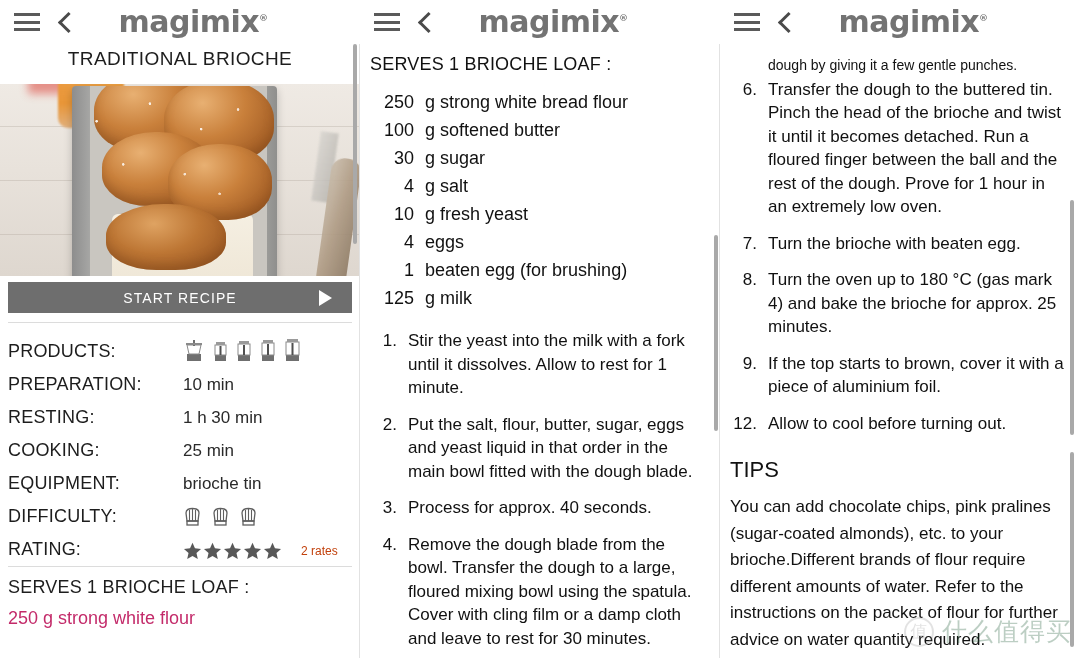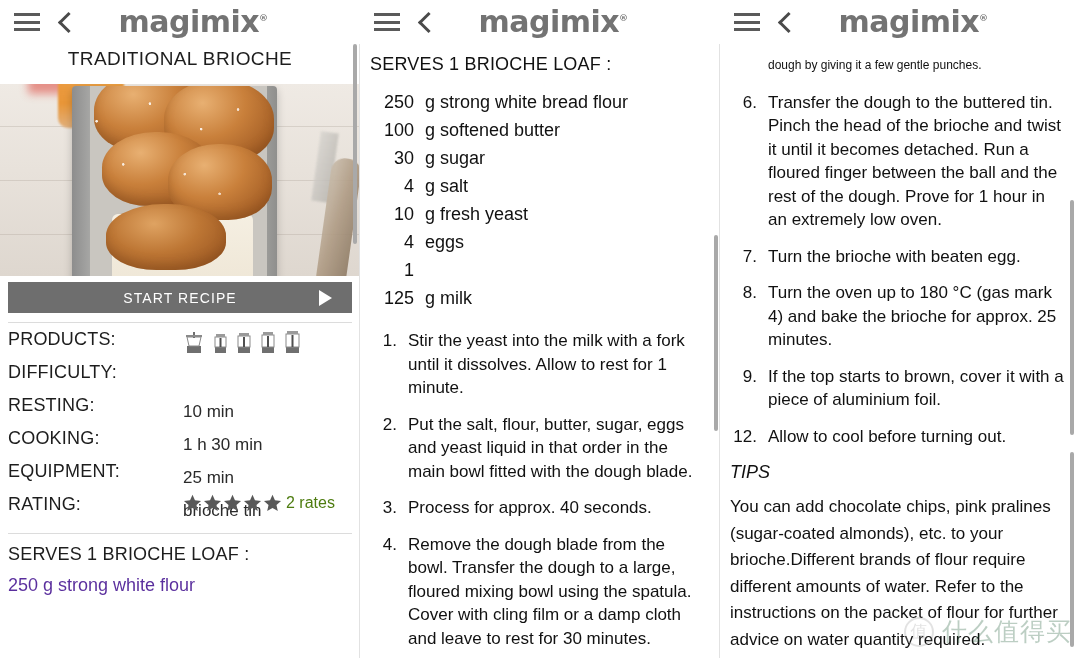--- a/index.html
+++ b/index.html
@@ -190,50 +190,50 @@
     border-bottom: 8px solid transparent;
   }
   .hr {
     margin: 9px 8px 0;
     height: 1px; background: #dcdcdc;
   }
   .meta {
     padding: 6px 8px 0;
   }
   .meta-row {
-    display: flex; align-items: flex-start;
+    display: flex; align-items: flex-end;
     height: 33px;
   }
   .meta-key {
     width: 175px;
     font-size: 18px;
     color: #1d1d1d;
     letter-spacing: .2px;
   }
   .meta-val {
     font-size: 17px;
     color: #2a2a2a;
     margin-top: 40px;
   }
   .prod-icons { display: flex; align-items: flex-end; gap: 8px; }
   .prod-ico { display: block; }
   .hats { display: flex; gap: 9px; align-items: center; }
   .stars { display: flex; align-items: center; gap: 1px; }
-  .rates-txt { font-size: 16px; color: #4d7c0f; margin-left: 3px; }
+  .rates-txt { font-size: 12px; color: #c2410c; margin-left: 18px; }
 
   .serves-head {
     padding: 10px 8px 0;
     font-size: 18px;
     color: #1d1d1d;
     letter-spacing: .2px;
   }
   .cut-row {
     padding: 10px 8px 0;
     font-size: 18px;
-    color: #4c1d95;
+    color: #be185d;
     opacity: .92;
   }
 
   
   .col-body {
     padding: 10px 14px 0 10px;
   }
   .sec-head {
     font-size: 18px;
     color: #111;
@@ -254,31 +254,29 @@
     font-size: 17px;
     line-height: 23.5px;
     color: #111;
     margin-bottom: 13px;
   }
   .step-no { width: 27px; flex: 0 0 27px; text-align: right; }
   .step-txt { padding-left: 11px; }
   .steps-top { margin-top: 17px; }
 
   .cont-line {
-    font-size: 12px;
+    font-size: 14px;
     line-height: 23.5px;
     color: #111;
     padding-left: 38px;
-    margin-bottom: 13px;
   }
   .tips-head {
-    font-size: 18px;
+    font-size: 22px;
     color: #111;
-    margin: 14px 0 11px;
-    font-style: italic;
+    margin: 22px 0 11px;
   }
   .tips-body {
     font-size: 17px;
     line-height: 26.5px;
     color: #111;
   }
 
   
   .vsb {
     position: absolute;
@@ -394,39 +392,59 @@
           <svg class="prod-ico" width="17" height="25" viewBox="0 0 17 25">
             <rect x="2" y="18" width="13" height="6" fill="#6f6f6f"></rect>
             <rect x="2" y="5" width="13" height="13" fill="#ffffff" stroke="#8a8a8a" stroke-width="1"></rect>
             <rect x="7.5" y="6" width="2" height="12" fill="#4f4f4f"></rect>
             <rect x="3" y="2" width="11" height="3" fill="#9a9a9a"></rect>
           </svg>
         </span>
       </div>
 
       <div class="meta-row">
-        <span class="meta-key">DIFFICULTY:</span>
+        <span class="meta-key">PREPARATION:</span>
         <span class="meta-val">10 min</span>
       </div>
 
       <div class="meta-row">
         <span class="meta-key">RESTING:</span>
         <span class="meta-val">1 h 30 min</span>
       </div>
 
       <div class="meta-row">
         <span class="meta-key">COOKING:</span>
         <span class="meta-val">25 min</span>
       </div>
 
       <div class="meta-row">
         <span class="meta-key">EQUIPMENT:</span>
         <span class="meta-val">brioche tin</span>
       </div>
 
+      <div class="meta-row">
+        <span class="meta-key">DIFFICULTY:</span>
+        <span class="hats">
+          <svg width="19" height="20" viewBox="0 0 19 20">
+            <path d="M3 6 C3 2.5 6 1.5 9.5 1.5 C13 1.5 16 2.5 16 6 L15 14 H4 Z" fill="none" stroke="#5f5f5f" stroke-width="1.3"></path>
+            <path d="M6.5 3 V14 M9.5 2 V14 M12.5 3 V14" stroke="#5f5f5f" stroke-width="1.1"></path>
+            <rect x="4" y="14" width="11" height="4" fill="none" stroke="#5f5f5f" stroke-width="1.3"></rect>
+          </svg>
+          <svg width="19" height="20" viewBox="0 0 19 20">
+            <path d="M3 6 C3 2.5 6 1.5 9.5 1.5 C13 1.5 16 2.5 16 6 L15 14 H4 Z" fill="none" stroke="#5f5f5f" stroke-width="1.3"></path>
+            <path d="M6.5 3 V14 M9.5 2 V14 M12.5 3 V14" stroke="#5f5f5f" stroke-width="1.1"></path>
+            <rect x="4" y="14" width="11" height="4" fill="none" stroke="#5f5f5f" stroke-width="1.3"></rect>
+          </svg>
+          <svg width="19" height="20" viewBox="0 0 19 20">
+            <path d="M3 6 C3 2.5 6 1.5 9.5 1.5 C13 1.5 16 2.5 16 6 L15 14 H4 Z" fill="none" stroke="#5f5f5f" stroke-width="1.3"></path>
+            <path d="M6.5 3 V14 M9.5 2 V14 M12.5 3 V14" stroke="#5f5f5f" stroke-width="1.1"></path>
+            <rect x="4" y="14" width="11" height="4" fill="none" stroke="#5f5f5f" stroke-width="1.3"></rect>
+          </svg>
+        </span>
+      </div>
 
       <div class="meta-row">
         <span class="meta-key">RATING:</span>
         <span class="stars">
           <svg width="19" height="18" viewBox="0 0 20 19">
               <path d="M10 0.8 L12.6 6.7 L19 7.3 L14.2 11.6 L15.6 18 L10 14.7 L4.4 18 L5.8 11.6 L1 7.3 L7.4 6.7 Z" fill="#585858"></path>
             </svg>
           <svg width="19" height="18" viewBox="0 0 20 19">
               <path d="M10 0.8 L12.6 6.7 L19 7.3 L14.2 11.6 L15.6 18 L10 14.7 L4.4 18 L5.8 11.6 L1 7.3 L7.4 6.7 Z" fill="#585858"></path>
             </svg>
@@ -490,20 +508,21 @@
         <div class="ing-row">
           <span class="ing-qty">10</span>
           <span class="ing-txt">g fresh yeast</span>
         </div>
         <div class="ing-row">
           <span class="ing-qty">4</span>
           <span class="ing-txt">eggs</span>
         </div>
         <div class="ing-row">
           <span class="ing-qty">1</span>
+          <span class="ing-txt">beaten egg (for brushing)</span>
         </div>
         <div class="ing-row">
           <span class="ing-qty">125</span>
           <span class="ing-txt">g milk</span>
         </div>
       </div>
 
       <div class="steps-top">
         <div class="step">
           <span class="step-no">1.</span>

